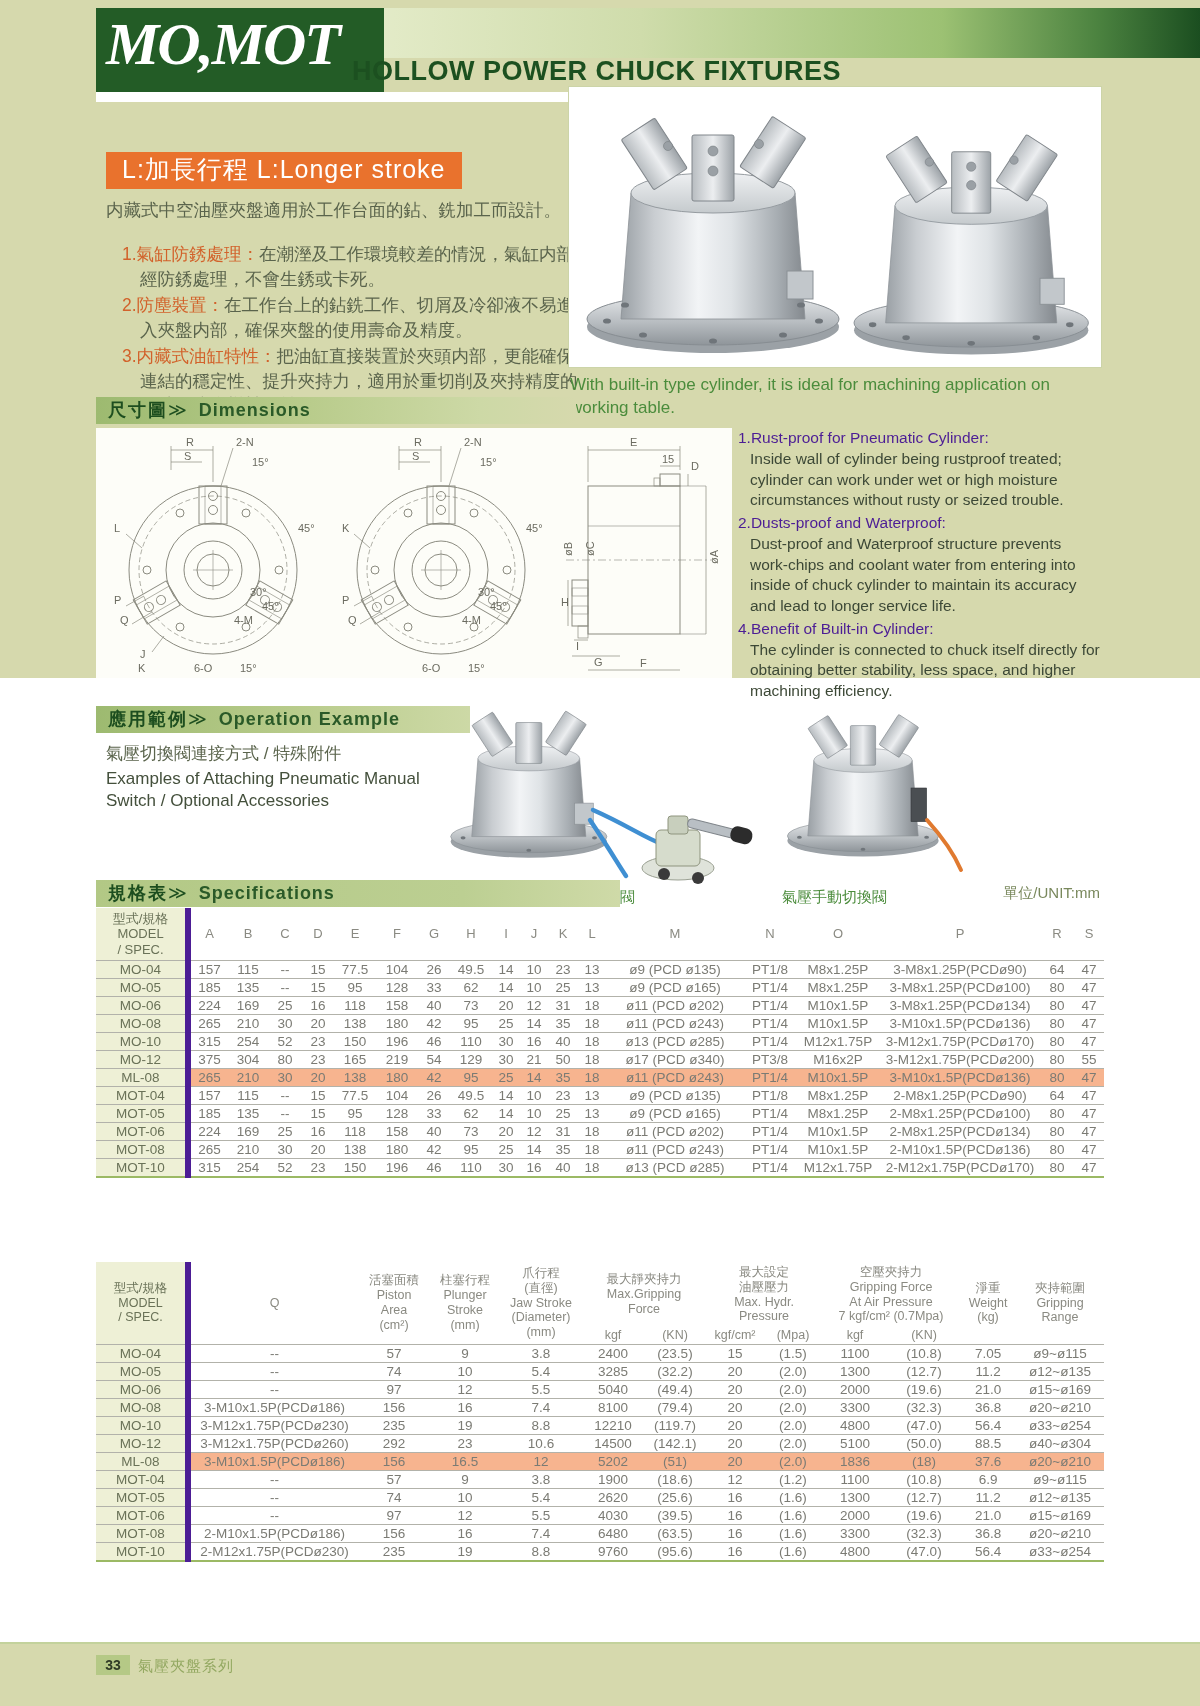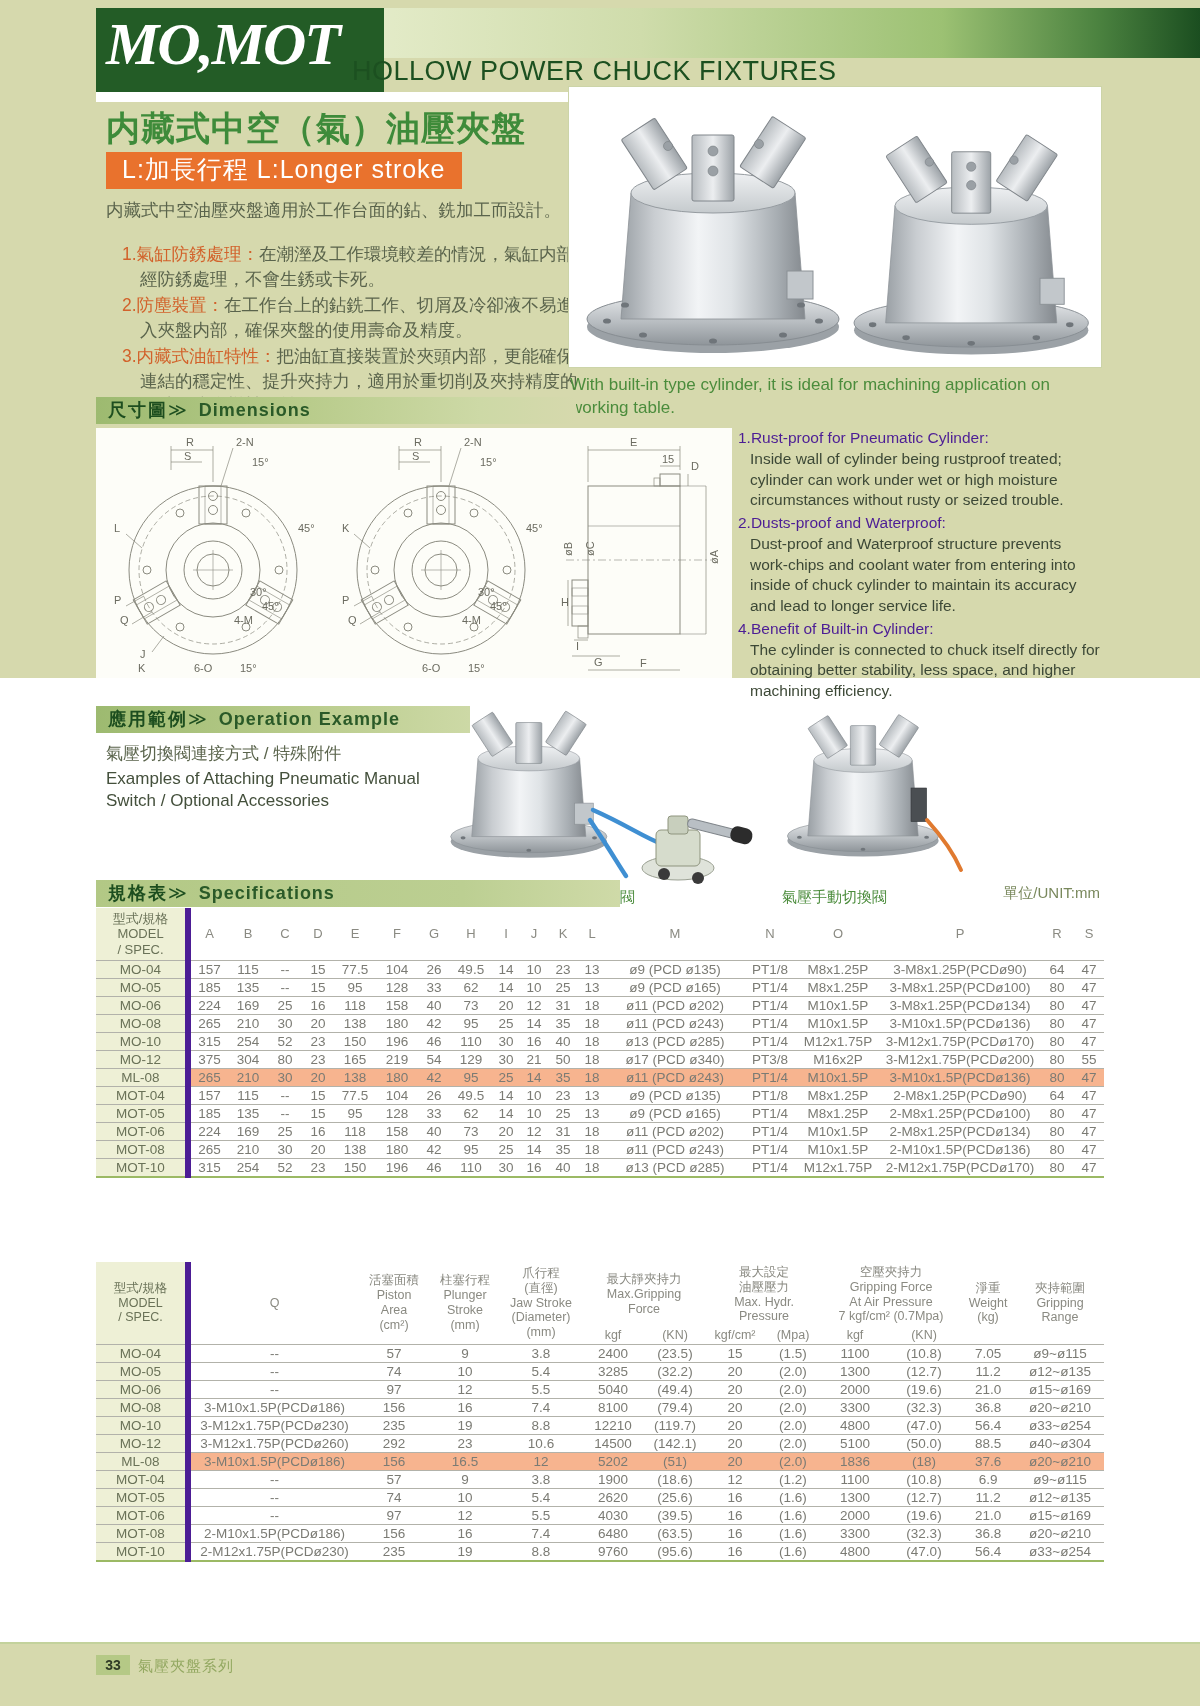--- a/index.html
+++ b/index.html
@@ -9,21 +9,21 @@
   .top-band{left:0;top:0;width:1200px;height:678px;background:#d6d9ad;}
   .footer-band{left:0;top:1642px;width:1200px;height:64px;background:#d6d9ad;border-top:2px solid #c3d29c;}
 
   
   .hdr-grad{left:340px;top:8px;width:860px;height:50px;
     background:linear-gradient(90deg,#e6edcc 0%,#cfdcab 35%,#9cc173 70%,#4c8340 88%,#1b4e20 100%);}
   .logo-box{left:96px;top:8px;width:288px;height:84px;background:#235c26;}
   .logo-text{left:106px;top:10px;width:280px;color:#ffffff;font-family:"Liberation Serif","DejaVu Serif",serif;
     font-style:italic;font-weight:bold;font-size:60px;letter-spacing:-2px;}
   .white-strip{left:96px;top:92px;width:744px;height:10px;background:#ffffff;}
-  .hdr-sub{left:352px;top:56px;font-size:27px;font-weight:normal;color:#1c5020;letter-spacing:.5px;}
+  .hdr-sub{left:352px;top:56px;font-size:27px;font-weight:bold;color:#1c5020;letter-spacing:.5px;}
 
   
   .intro-title{left:106px;top:106px;font-size:34px;font-weight:bold;color:#3e8b3a;letter-spacing:1px;}
   .intro-badge{left:106px;top:152px;background:#e9722d;color:#ffffff;font-size:25px;
     padding:1px 16px 3px 16px;letter-spacing:1px;}
   .intro-lead{left:106px;top:198px;width:460px;font-size:17.5px;color:#5a644c;line-height:1.42;}
   .feat-list{left:122px;top:242px;width:466px;font-size:17.5px;color:#5a644c;line-height:1.4;}
   .feat-item{padding-left:18px;text-indent:-18px;margin-bottom:2px;}
   .feat-label{color:#d2622b;}
 
@@ -110,21 +110,20 @@
       </linearGradient>
     </defs>
   </svg>
 
   <div class="abs hdr-grad"></div>
   <div class="abs logo-box"></div>
   <div class="abs logo-text">MO,MOT</div>
   <div class="abs white-strip"></div>
   <div class="abs hdr-sub">HOLLOW POWER CHUCK FIXTURES</div>
 
-  <div class="abs intro-title">内藏式中空（氣）油壓夾盤</div>
   <div class="abs intro-badge">L:加長行程  L:Longer stroke</div>
   <div class="abs intro-lead">内藏式中空油壓夾盤適用於工作台面的鉆、銑加工而設計。</div>
   <div class="abs feat-list">
     <div class="feat-item"><span class="feat-label">1.氣缸防銹處理：</span><span>在潮溼及工作環境較差的情況，氣缸内部經防銹處理，不會生銹或卡死。</span></div>
     <div class="feat-item"><span class="feat-label">2.防塵裝置：</span><span>在工作台上的鉆銑工作、切屑及冷卻液不易進入夾盤内部，確保夾盤的使用壽命及精度。</span></div>
     <div class="feat-item"><span class="feat-label">3.内藏式油缸特性：</span><span>把油缸直接裝置於夾頭内部，更能確保連結的穩定性、提升夾持力，適用於重切削及夾持精度的保持，倍增機械效益。</span></div>
   </div>
 
   <div class="abs photo-box">
     <svg width="530" height="278" viewBox="0 0 530 278">

